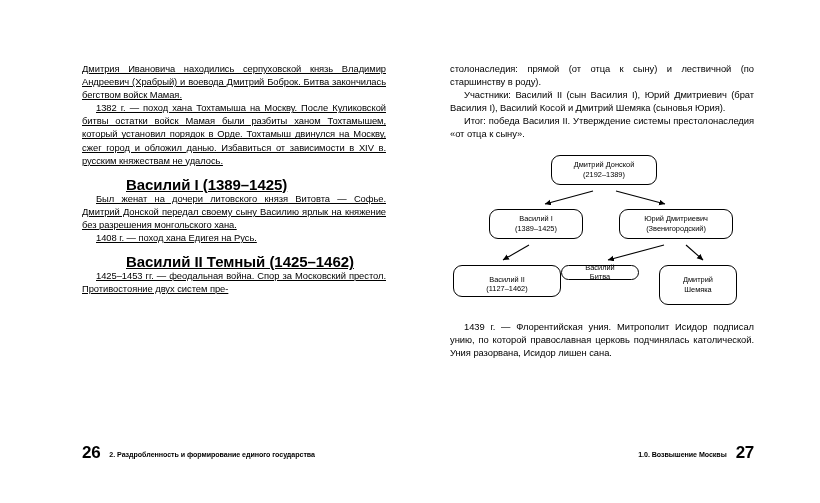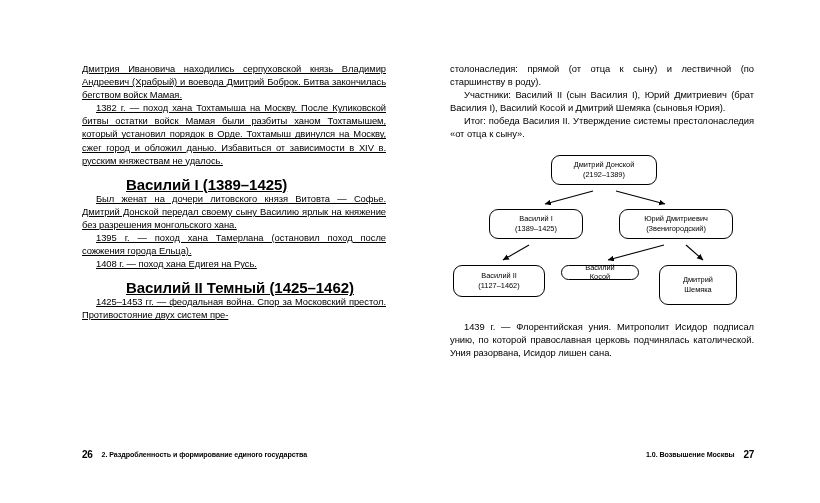--- a/index.html
+++ b/index.html
@@ -70,21 +70,21 @@
     gap: 9px;
   }
   .footer-right {
     right: 66px;
     display: flex;
     align-items: baseline;
     gap: 9px;
     justify-content: flex-end;
   }
   .folio {
-    font-size: 10px;
+    font-size: 17px;
     font-weight: bold;
     letter-spacing: -0.3px;
   }
   .running-head {
     font-size: 7.1px;
     font-weight: bold;
     letter-spacing: -0.05px;
     position: relative;
     top: -1px;
   }
@@ -108,21 +108,21 @@
     justify-content: center;
     font-size: 7.4px;
     line-height: 9.4px;
     text-align: center;
     padding: 2px 3px;
   }
   .node span { display: block; }
   .n-root   { left: 98px;  top: 0px;   width: 106px; height: 30px; }
   .n-vas1   { left: 36px;  top: 54px;  width: 94px;  height: 30px; }
   .n-yuri   { left: 166px; top: 54px;  width: 114px; height: 30px; }
-  .n-vas2   { left: 0px;   top: 110px; width: 92px;  height: 32px; }
+  .n-vas2   { left: 0px;   top: 110px; width: 108px;  height: 32px; justify-content: flex-end; }
   .n-kosoy  { left: 108px; top: 110px; width: 78px;  height: 15px; }
   .n-shem   { left: 206px; top: 110px; width: 78px;  height: 40px; }
   .diagram svg {
     position: absolute;
     left: 0;
     top: 0;
     width: 320px;
     height: 155px;
     overflow: visible;
   }
@@ -132,21 +132,20 @@
 
 <div class="spread">
 
   <div class="page page-left">
     <div class="body-text">
       <p>Дмитрия Ивановича находились серпуховской князь Владимир Андреевич (Храбрый) и воевода Дмитрий Боброк. Битва закончилась бегством войск Мамая.</p>
       <p class="indent">1382 г. — поход хана Тохтамыша на Москву. После Куликовской битвы остатки войск Мамая были разбиты ханом Тохтамышем, который установил порядок в Орде. Тохтамыш двинулся на Москву, сжег город и обложил данью. Избавиться от зависимости в XIV в. русским княжествам не удалось.</p>
 
       <div class="sec-head">Василий I (1389–1425)</div>
       <p class="indent">Был женат на дочери литовского князя Витовта — Софье. Дмитрий Донской передал своему сыну Василию ярлык на княжение без разрешения монгольского хана.</p>
-      <p class="indent">1395 г. — поход хана Тамерлана (остановил поход после сожжения города Ельца).</p>
       <p class="indent">1408 г. — поход хана Едигея на Русь.</p>
 
       <div class="sec-head">Василий II Темный (1425–1462)</div>
       <p class="indent">1425–1453 гг. — феодальная война. Спор за Московский престол. Противостояние двух систем пре-</p>
     </div>
 
     <div class="footer footer-left">
       <span class="folio">26</span>
       <span class="running-head">2. Раздробленность и формирование единого государства</span>
     </div>
@@ -189,21 +188,21 @@
       <div class="node n-yuri">
         <span>Юрий Дмитриевич</span>
         <span>(Звенигородский)</span>
       </div>
       <div class="node n-vas2">
         <span>Василий II</span>
         <span>(1127–1462)</span>
       </div>
       <div class="node n-kosoy">
         <span>Василий</span>
-        <span>Косой</span>
+        <span>Битва</span>
       </div>
       <div class="node n-shem">
         <span>Дмитрий</span>
         <span>Шемяка</span>
       </div>
     </div>
 
     <div class="body-text">
       <p class="indent">1439 г. — Флорентийская уния. Митрополит Исидор подписал унию, по которой православная церковь подчинялась католической. Уния разорвана, Исидор лишен сана.</p>
     </div>

